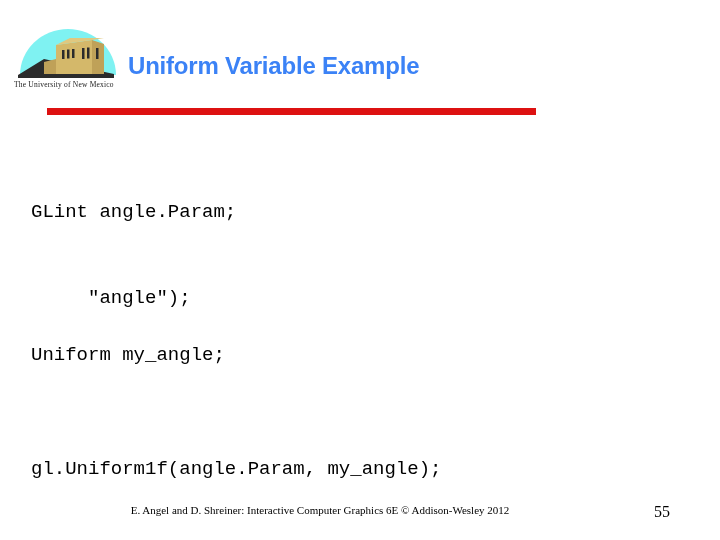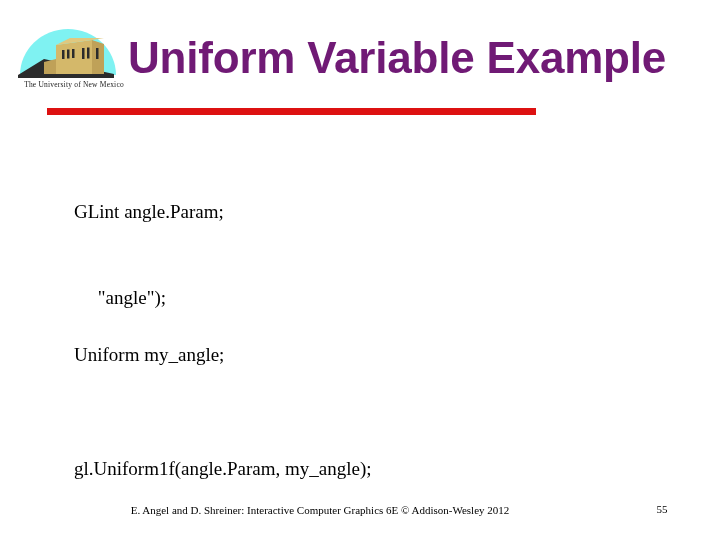--- a/index.html
+++ b/index.html
@@ -32,37 +32,37 @@
     height: 84px;
   }
   #unm-logo svg {
     display: block;
   }
   #unm-logo-text {
     position: absolute;
     left: 0px;
     top: 68px;
     width: 120px;
-    text-align: center;
+    text-align: left;
     font-family: "Liberation Serif", serif;
     font-size: 7.5px;
     letter-spacing: 0.2px;
     color: #1a1a1a;
     white-space: nowrap;
   }
 
   #slide-title {
     position: absolute;
     left: 128px;
-    top: 36px;
+    top: 44px;
     width: 560px;
     font-family: "Liberation Sans", sans-serif;
-    font-size: 44px;
+    font-size: 24px;
     font-weight: bold;
-    color: #701a75;
+    color: #3b82f6;
     letter-spacing: -0.2px;
     line-height: 44px;
     white-space: nowrap;
   }
 
   #title-rule {
     position: absolute;
     left: 47px;
     top: 108px;
     width: 489px;
@@ -75,26 +75,25 @@
     position: absolute;
     left: 0;
     top: 128px;
     width: 720px;
     height: 350px;
   }
 
   .code-block {
     position: absolute;
     left: 31px;
-    font-family: Liberation Serif, serif;
+    font-family: Liberation Mono, monospace;
     font-size: 19px;
     line-height: 28.5px;
     color: #000000;
     white-space: pre;
-    margin-left: 43px;
   }
   #code-block-1 { top: 13px; }
   #code-block-2 { top: 156px; }
   #code-block-3 { top: 270px; }
 
   .code-line {
     white-space: pre;
     display: block;
   }
 
@@ -118,21 +117,21 @@
     color: #000000;
     white-space: nowrap;
   }
   #page-number {
     position: absolute;
     left: 642px;
     top: 5px;
     width: 40px;
     text-align: center;
     font-family: "Liberation Serif", serif;
-    font-size: 11px;
+    font-size: 16px;
     color: #000000;
   }
 </style>
 </head>
 <body>
 
 <div id="slide-header">
 
   <div id="unm-logo">
     <svg width="120" height="84" viewBox="0 0 120 84">

